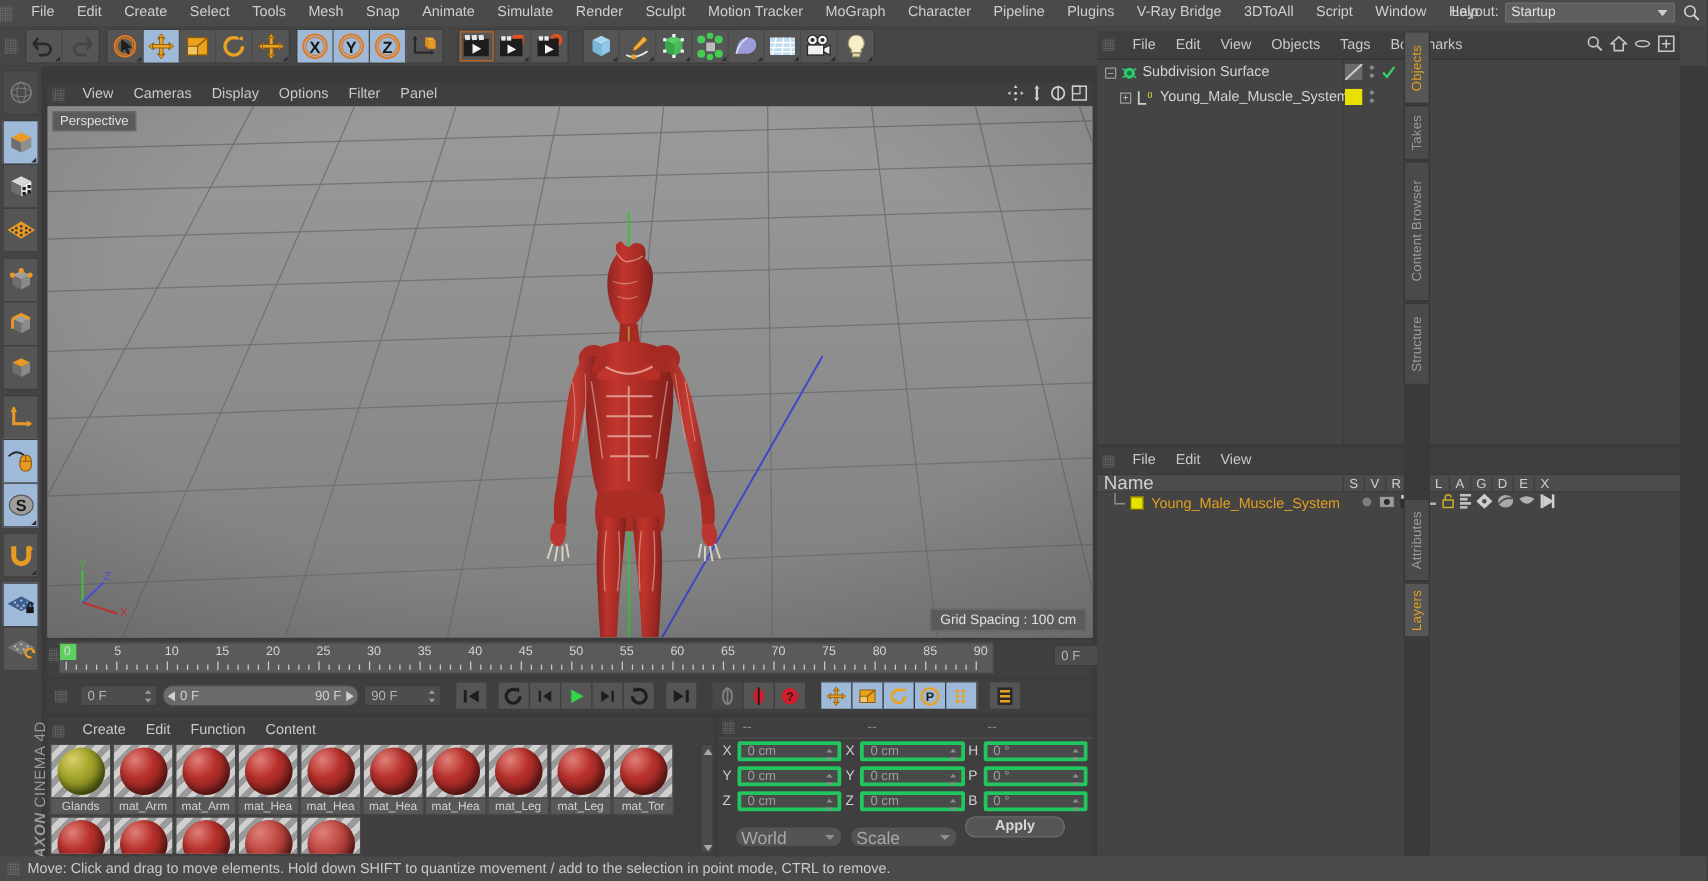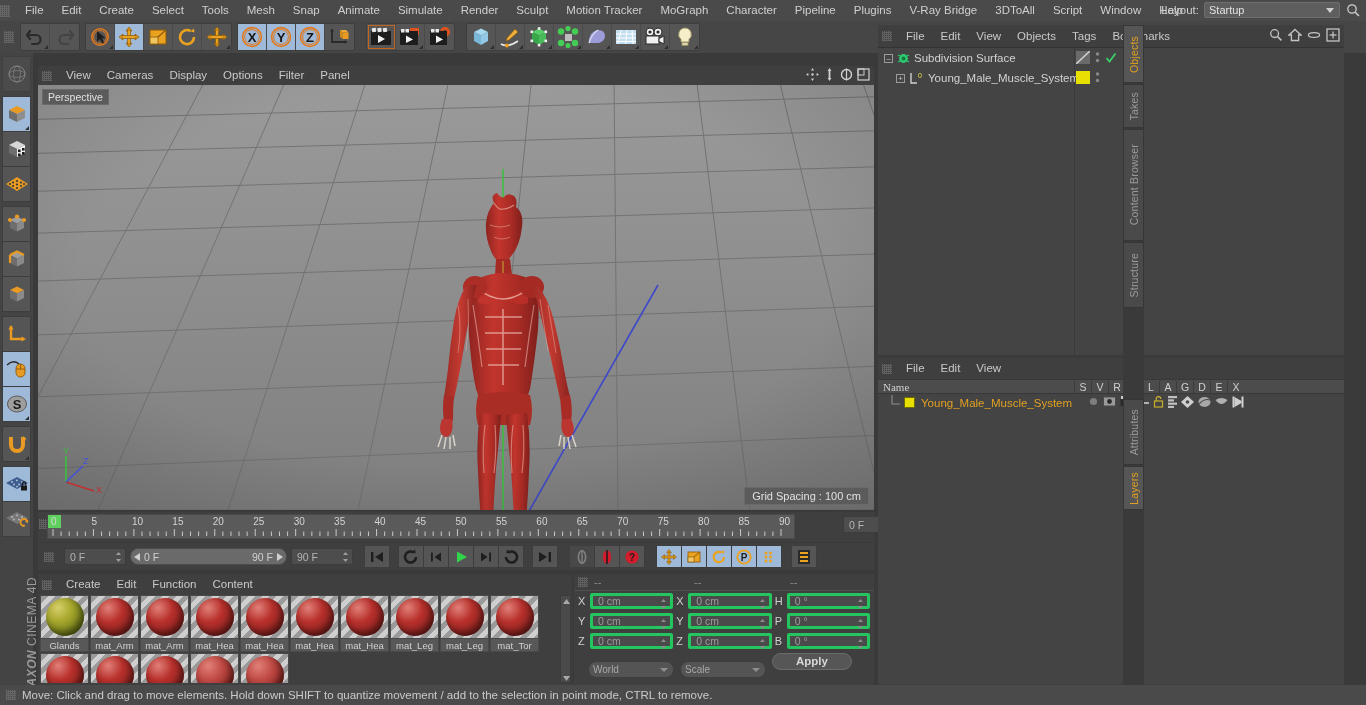--- a/index.html
+++ b/index.html
@@ -141,21 +141,21 @@
   .coord-head{display:flex;align-items:center;height:17px;padding-left:4px;border-bottom:1px solid #4f4f4f;}
   .coord-head span{color:#8e8e8e;font-size:11px;}
   .crow{display:flex;align-items:center;height:20px;padding:0 4px;gap:3px;}
   .clab{width:9px;font-size:11px;color:#cfcfcf;}
   .cfield{
     flex:1;height:16px;background:#4a4a4a;border:3px solid #22c55e;border-radius:2px;
     display:flex;align-items:center;padding:0 10px 0 5px;color:#9d9d9d;font-size:10.5px;position:relative;
   }
   .drop{
     height:17px;background:#545454;border:1px solid #3e3e3e;border-radius:8px;
-    display:flex;align-items:center;padding:0 4px;color:#a8a8a8;font-size:10px;position:relative;margin-top:16px;
+    display:flex;padding:0 4px;color:#a8a8a8;font-size:14px;position:relative;margin-top:16px;
   }
   .drop .caret{position:absolute;right:5px;top:6px;width:0;height:0;
     border-left:4px solid transparent;border-right:4px solid transparent;border-top:4px solid #8e8e8e;}
   .applybtn{
     height:17px;background:#565656;border:1px solid #6b6b6b;border-radius:9px;
     display:flex;align-items:center;justify-content:center;color:#d8d8d8;font-size:11.5px;font-weight:bold;
   }
 
   
   .objman{position:absolute;left:878px;top:25px;width:466px;height:330px;background:#3f3f3f;}
@@ -169,21 +169,21 @@
   .expander{
     width:9px;height:9px;border:1px solid #9a9a9a;color:#c8c8c8;font-size:8px;
     line-height:7px;text-align:center;margin-right:4px;flex:0 0 9px;
   }
   .om-divider{position:absolute;left:196px;top:0;width:1px;height:308px;background:#3a3a3a;}
 
   .layerman{position:absolute;left:878px;top:358px;width:466px;height:327px;background:#3f3f3f;}
   .lm-head{display:flex;align-items:center;height:21px;padding-left:4px;}
   .lm-head .mi{padding:0 8px;line-height:21px;font-size:11.5px;color:#c9c9c9;}
   .lm-cols{display:flex;align-items:center;height:15px;background:#4c4c4c;border-top:1px solid #383838;border-bottom:1px solid #383838;}
-  .lm-cols .nm{width:196px;padding-left:5px;font-size:11px;color:#d0d0d0;font-family:Liberation Serif, serif;}
+  .lm-cols .nm{width:196px;padding-left:5px;font-size:15px;color:#d0d0d0;}
   .lm-cols .cc{width:17px;text-align:center;font-size:10.5px;color:#d0d0d0;border-left:1px solid #3c3c3c;}
   .lm-body{height:290px;background:#444;}
   .lm-row{display:flex;align-items:center;height:17px;padding-left:12px;}
   .lm-swatch{width:11px;height:11px;background:#e8e000;margin-right:6px;border:1px solid #6c6c00;}
   .lm-name{font-size:11.5px;color:#e0a020;}
 
   
   .tabstrip{position:absolute;right:0;top:25px;width:21px;height:660px;background:#3a3a3a;}
   .vtab{
     width:21px;background:#4a4a4a;border:1px solid #363636;margin-bottom:1px;

